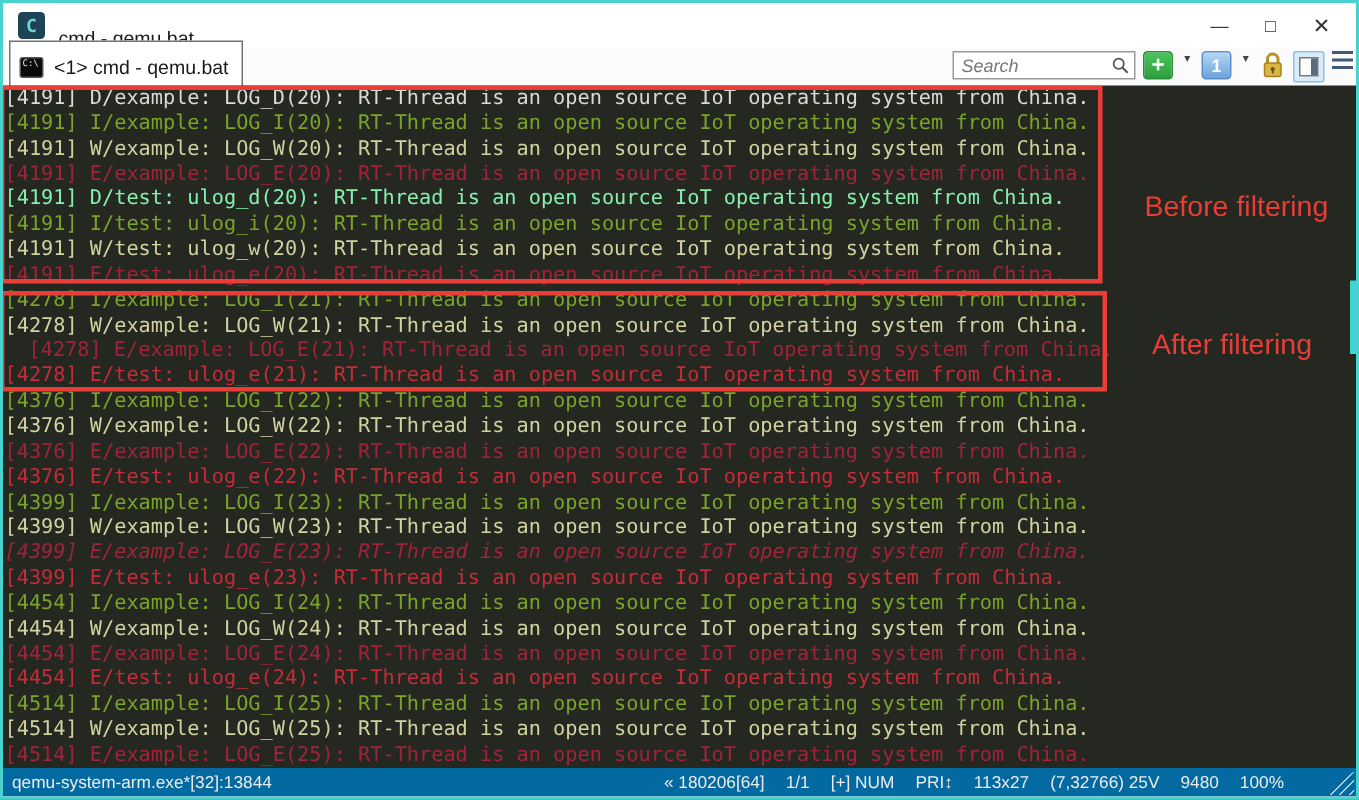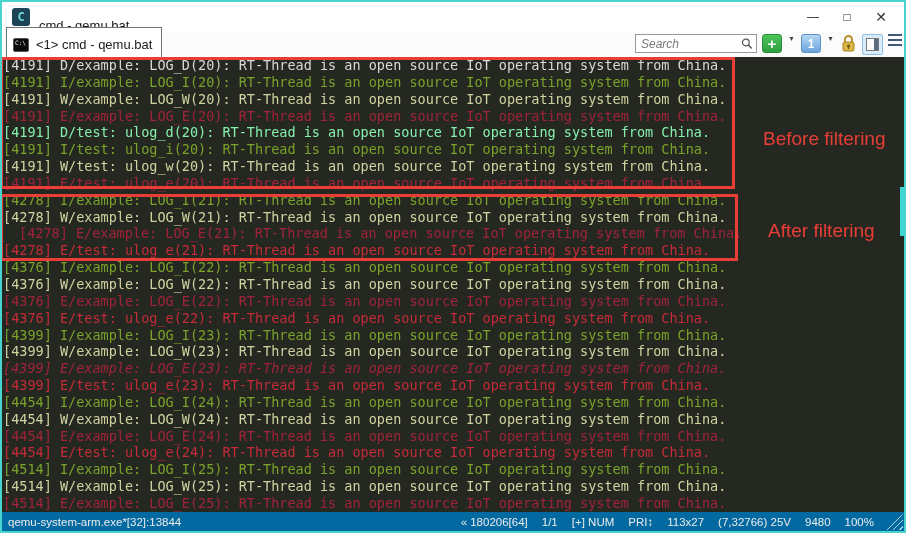--- a/index.html
+++ b/index.html
@@ -76,21 +76,21 @@
     font-family:"Liberation Sans",sans-serif; white-space:nowrap; }
   .anno-label.before { left:761px; top:71px; }
   .anno-label.after  { left:766px; top:163px; }
   .scroll-thumb { position:absolute; right:0; top:130px; width:4px; height:49px; background:#3fd6d1; }
   
   .statusbar {
     height:19px; background:#0e3d47; color:#ececec; font-size:11.5px;
     display:flex; align-items:center; position:relative;
   }
   .status-left { margin-left:6px; white-space:pre; }
-  .status-segs { margin-left:auto; display:flex; gap:14px; margin-right:30px;text-align:center; }
+  .status-segs { margin-left:auto; display:flex; gap:14px; margin-right:48px;text-align:center; }
   .seg { white-space:pre; }
   .resize-grip {
     position:absolute; right:1px; bottom:1px; width:20px; height:16px;
     background:repeating-linear-gradient(135deg, rgba(235,245,245,.75) 0 1px, transparent 1px 4.5px);
     clip-path:polygon(100% 0, 100% 100%, 0 100%);
   }
 </style>
 </head>
 <body>
 

